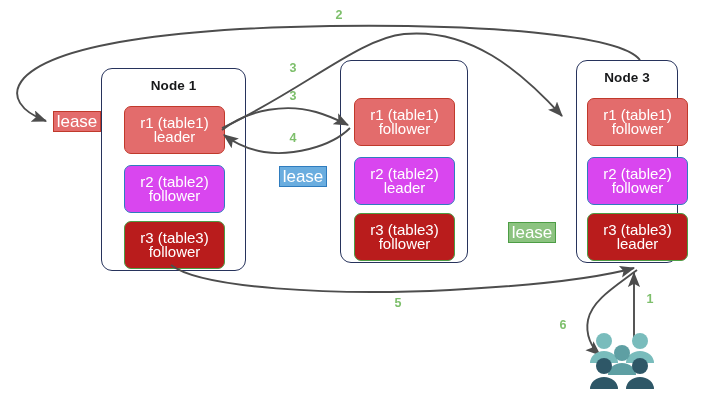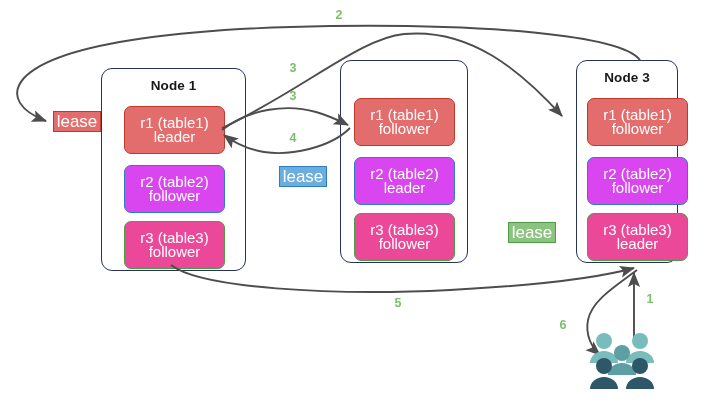--- a/index.html
+++ b/index.html
@@ -35,21 +35,21 @@
     display:flex;flex-direction:column;
     align-items:center;justify-content:center;
     color:#ffffff;
     font-size:15px;
     line-height:14px;
     text-align:center;
     border-width:1.4px;border-style:solid;
   }
   .rep-red{background:#e36c6c;border-color:#c0392b;}
   .rep-blue{background:#d946ef;border-color:#2f7cbe;}
-  .rep-green{background:#ec4899;border-color:#4d9d45;}
+  .rep-green{background:#b91c1c;border-color:#4d9d45;}
 
   .lease{
     position:absolute;
     border-radius:0;
     box-sizing:border-box;
     display:flex;align-items:center;justify-content:center;
     color:#ffffff;font-size:17px;
     border-width:1.4px;border-style:solid;
     height:21px;
   }

